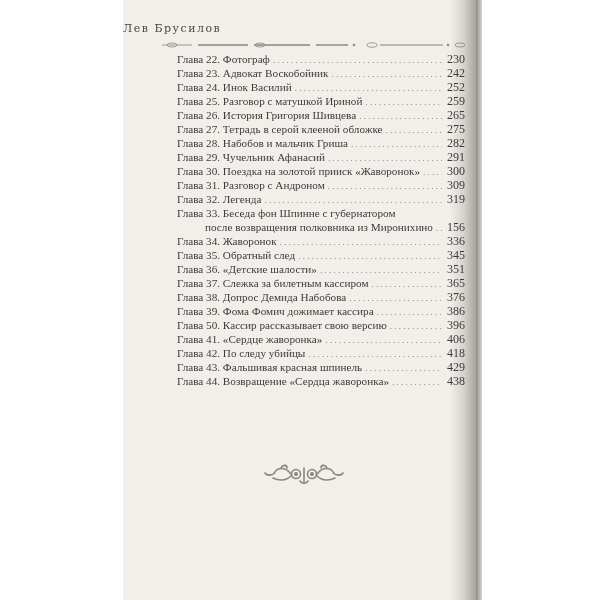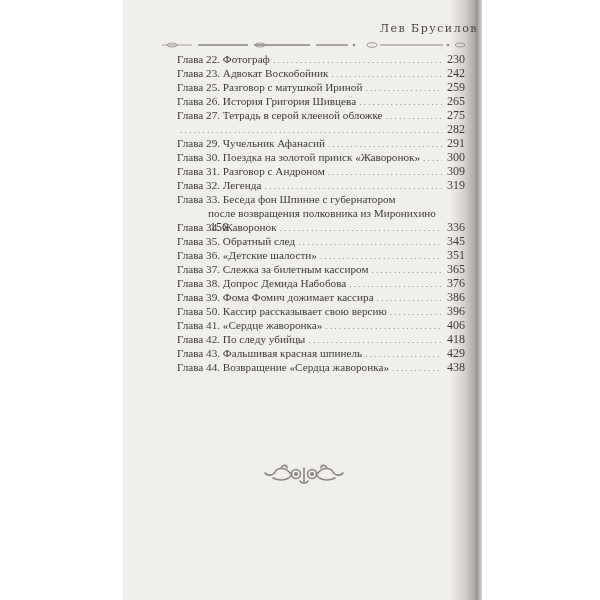--- a/index.html
+++ b/index.html
@@ -27,21 +27,21 @@
       top: 0;
       width: 6px;
       height: 600px;
       background: linear-gradient(to right, #8f8a84, #d8d5d0);
     }
     .running-head {
       position: absolute;
       left: 0;
       width: 100%;
       top: 22px;
-      text-align: right;
+      text-align: left;
       font-family: "DejaVu Serif", serif;
       font-size: 11px;
       letter-spacing: 1.5px;
       color: #4a4744;
     }
     .head-rule {
       position: absolute;
       left: 35px;
       top: 41px;
       width: 310px;
@@ -80,21 +80,20 @@
       letter-spacing: 0;
     }
     .toc-row .page-num {
       flex: 0 0 auto;
       font-size: 12px;
       min-width: 22px;
       text-align: center;
     }
     .toc-row.cont {
       padding-left: 28px;
-      flex-direction: column;
     }
     .toc-row.first-of-two .leader { visibility: hidden; }
     .ornament {
       position: absolute;
       left: 140px;
       top: 462px;
       width: 82px;
       height: 24px;
     }
   </style>
@@ -126,35 +125,41 @@
       <span class="title">Глава 22. Фотограф</span>
       <span class="leader"></span>
       <span class="page-num">230</span>
     </div>
     <div class="toc-row">
       <span class="title">Глава 23. Адвокат Воскобойник</span>
       <span class="leader"></span>
       <span class="page-num">242</span>
     </div>
     <div class="toc-row">
+      <span class="title">Глава 24. Инок Василий</span>
+      <span class="leader"></span>
+      <span class="page-num">252</span>
+    </div>
+    <div class="toc-row">
       <span class="title">Глава 25. Разговор с матушкой Ириной</span>
       <span class="leader"></span>
       <span class="page-num">259</span>
     </div>
     <div class="toc-row">
       <span class="title">Глава 26. История Григория Шивцева</span>
       <span class="leader"></span>
       <span class="page-num">265</span>
     </div>
     <div class="toc-row">
       <span class="title">Глава 27. Тетрадь в серой клееной обложке</span>
       <span class="leader"></span>
       <span class="page-num">275</span>
     </div>
     <div class="toc-row">
+      <span class="title">Глава 28. Набобов и мальчик Гриша</span>
       <span class="leader"></span>
       <span class="page-num">282</span>
     </div>
     <div class="toc-row">
       <span class="title">Глава 29. Чучельник Афанасий</span>
       <span class="leader"></span>
       <span class="page-num">291</span>
     </div>
     <div class="toc-row">
       <span class="title">Глава 30. Поездка на золотой прииск «Жаворонок»</span>

